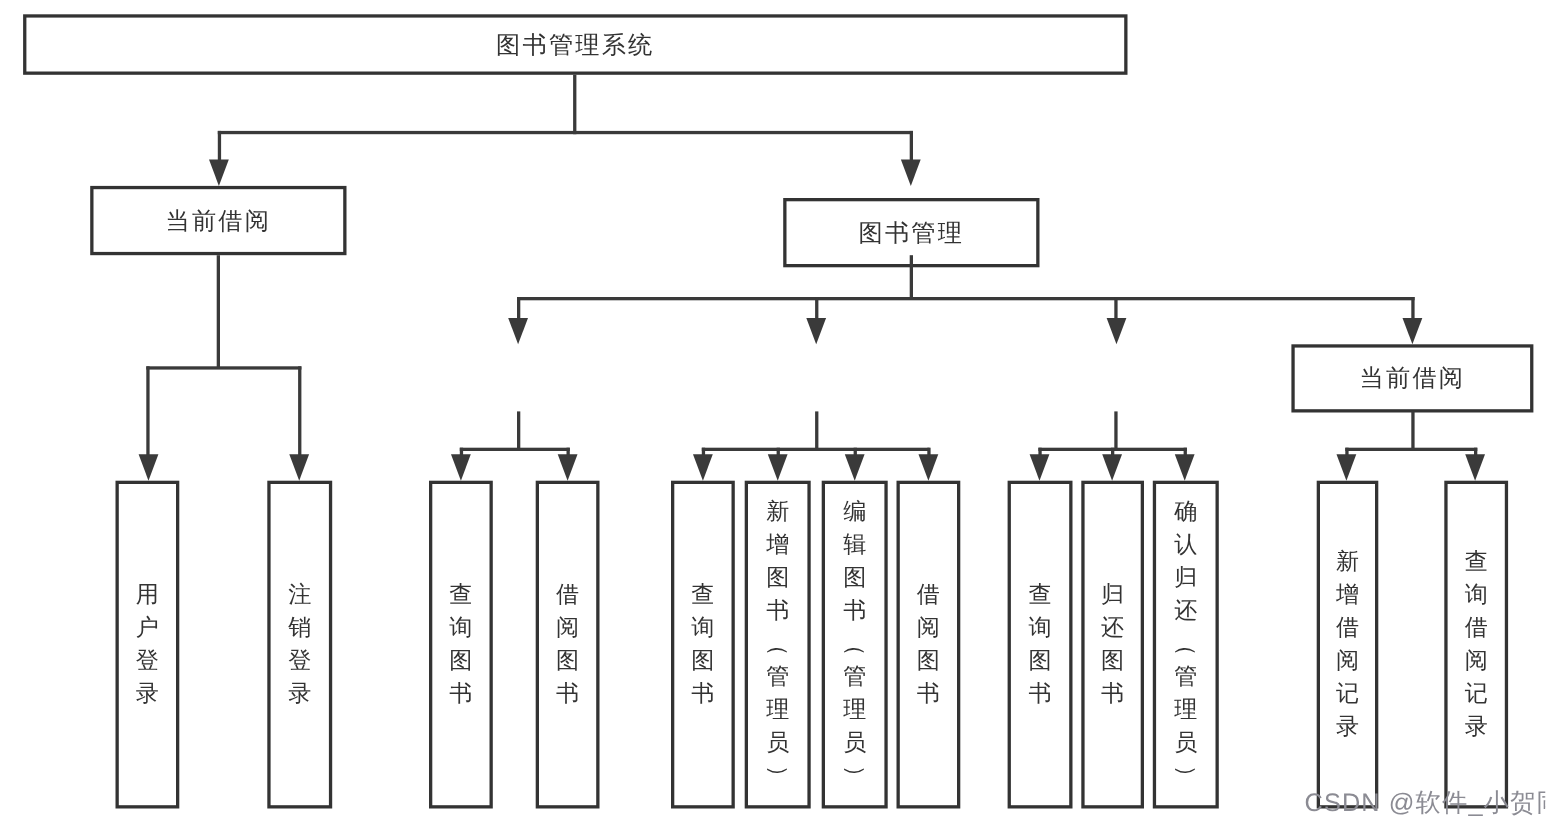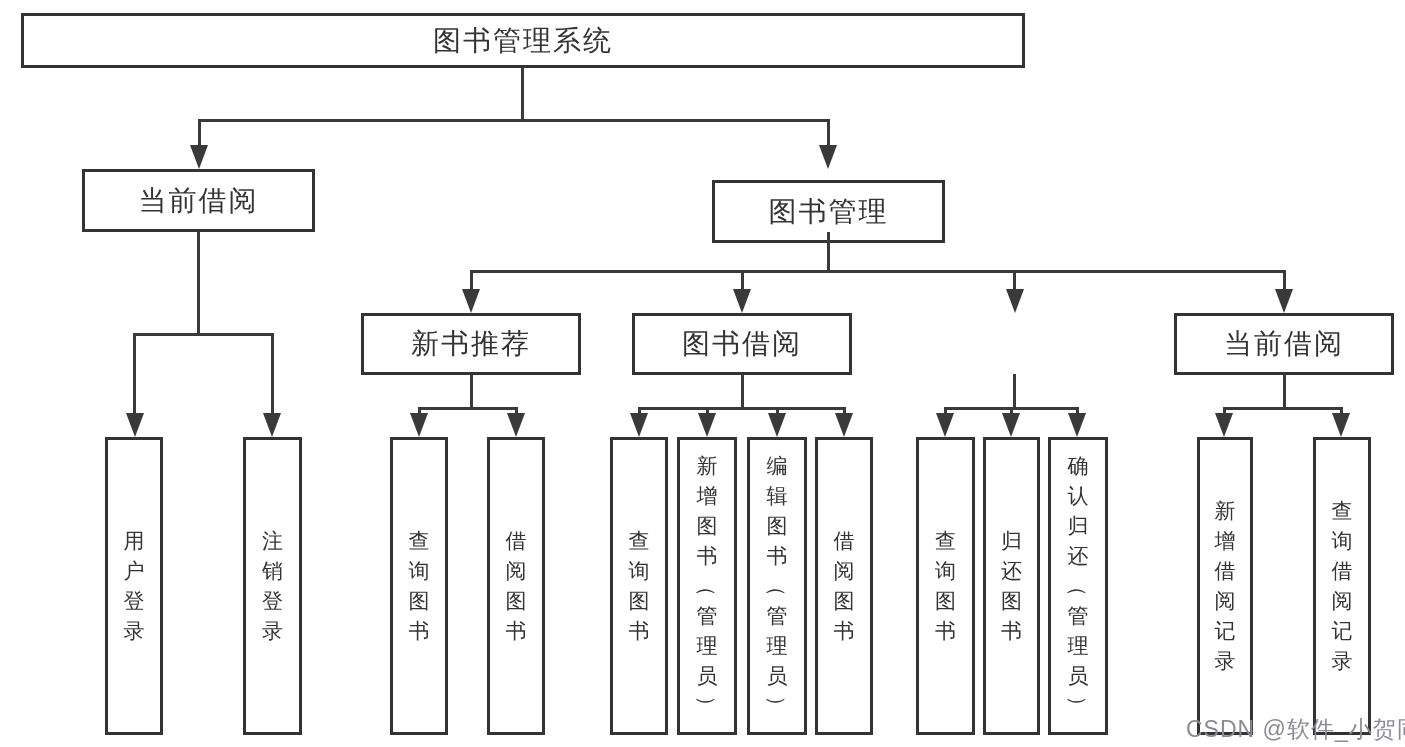--- a/index.html
+++ b/index.html
@@ -5,21 +5,21 @@
   html,body{margin:0;padding:0;background:#fff;}
   .stage{
     position:relative;width:1405px;height:747px;background:#ffffff;
     font-family:"Liberation Sans", sans-serif;overflow:hidden;
   }
   .node,.vnode{
     position:absolute;box-sizing:border-box;background:#fff;
     border:3px solid #333333;color:#333333;
     display:flex;align-items:center;justify-content:center;
   }
-  .node{font-size:28px;letter-spacing:2px;}
+  .node{font-size:22px;letter-spacing:2px;}
   .vnode{flex-direction:column;font-size:21px;}
   .vnode span{display:block;width:100%;height:30px;line-height:30px;text-align:center;}
   .vnode span.rot{transform:rotate(90deg);}
   .hline,.vline{position:absolute;background:#3a3a3a;}
   .arrow{
     position:absolute;width:0;height:0;
     border-left:9px solid transparent;border-right:9px solid transparent;
     border-top:24px solid #3a3a3a;
   }
   .watermark{
@@ -31,22 +31,20 @@
 </head>
 <body>
 
 <div class="stage">
 
   <div class="node" style="left:21px;top:13px;width:1004px;height:55px">图书管理系统</div>
 
   <div class="node" style="left:82px;top:169px;width:233px;height:63px">当前借阅</div>
   <div class="node" style="left:712px;top:180px;width:233px;height:63px">图书管理</div>
 
-  <div class="node" style="left:361px;top:313px;width:220px;height:62px">新书推荐</div>
-  <div class="node" style="left:632px;top:313px;width:220px;height:62px">图书借阅</div>
   <div class="node" style="left:1174px;top:313px;width:220px;height:62px">当前借阅</div>
 
   <div class="vnode" style="left:105px;top:437px;width:58px;height:298px">
       <span>用</span>
       <span>户</span>
       <span>登</span>
       <span>录</span>
     </div>
   <div class="vnode" style="left:243px;top:437px;width:59px;height:298px">
       <span>注</span>

